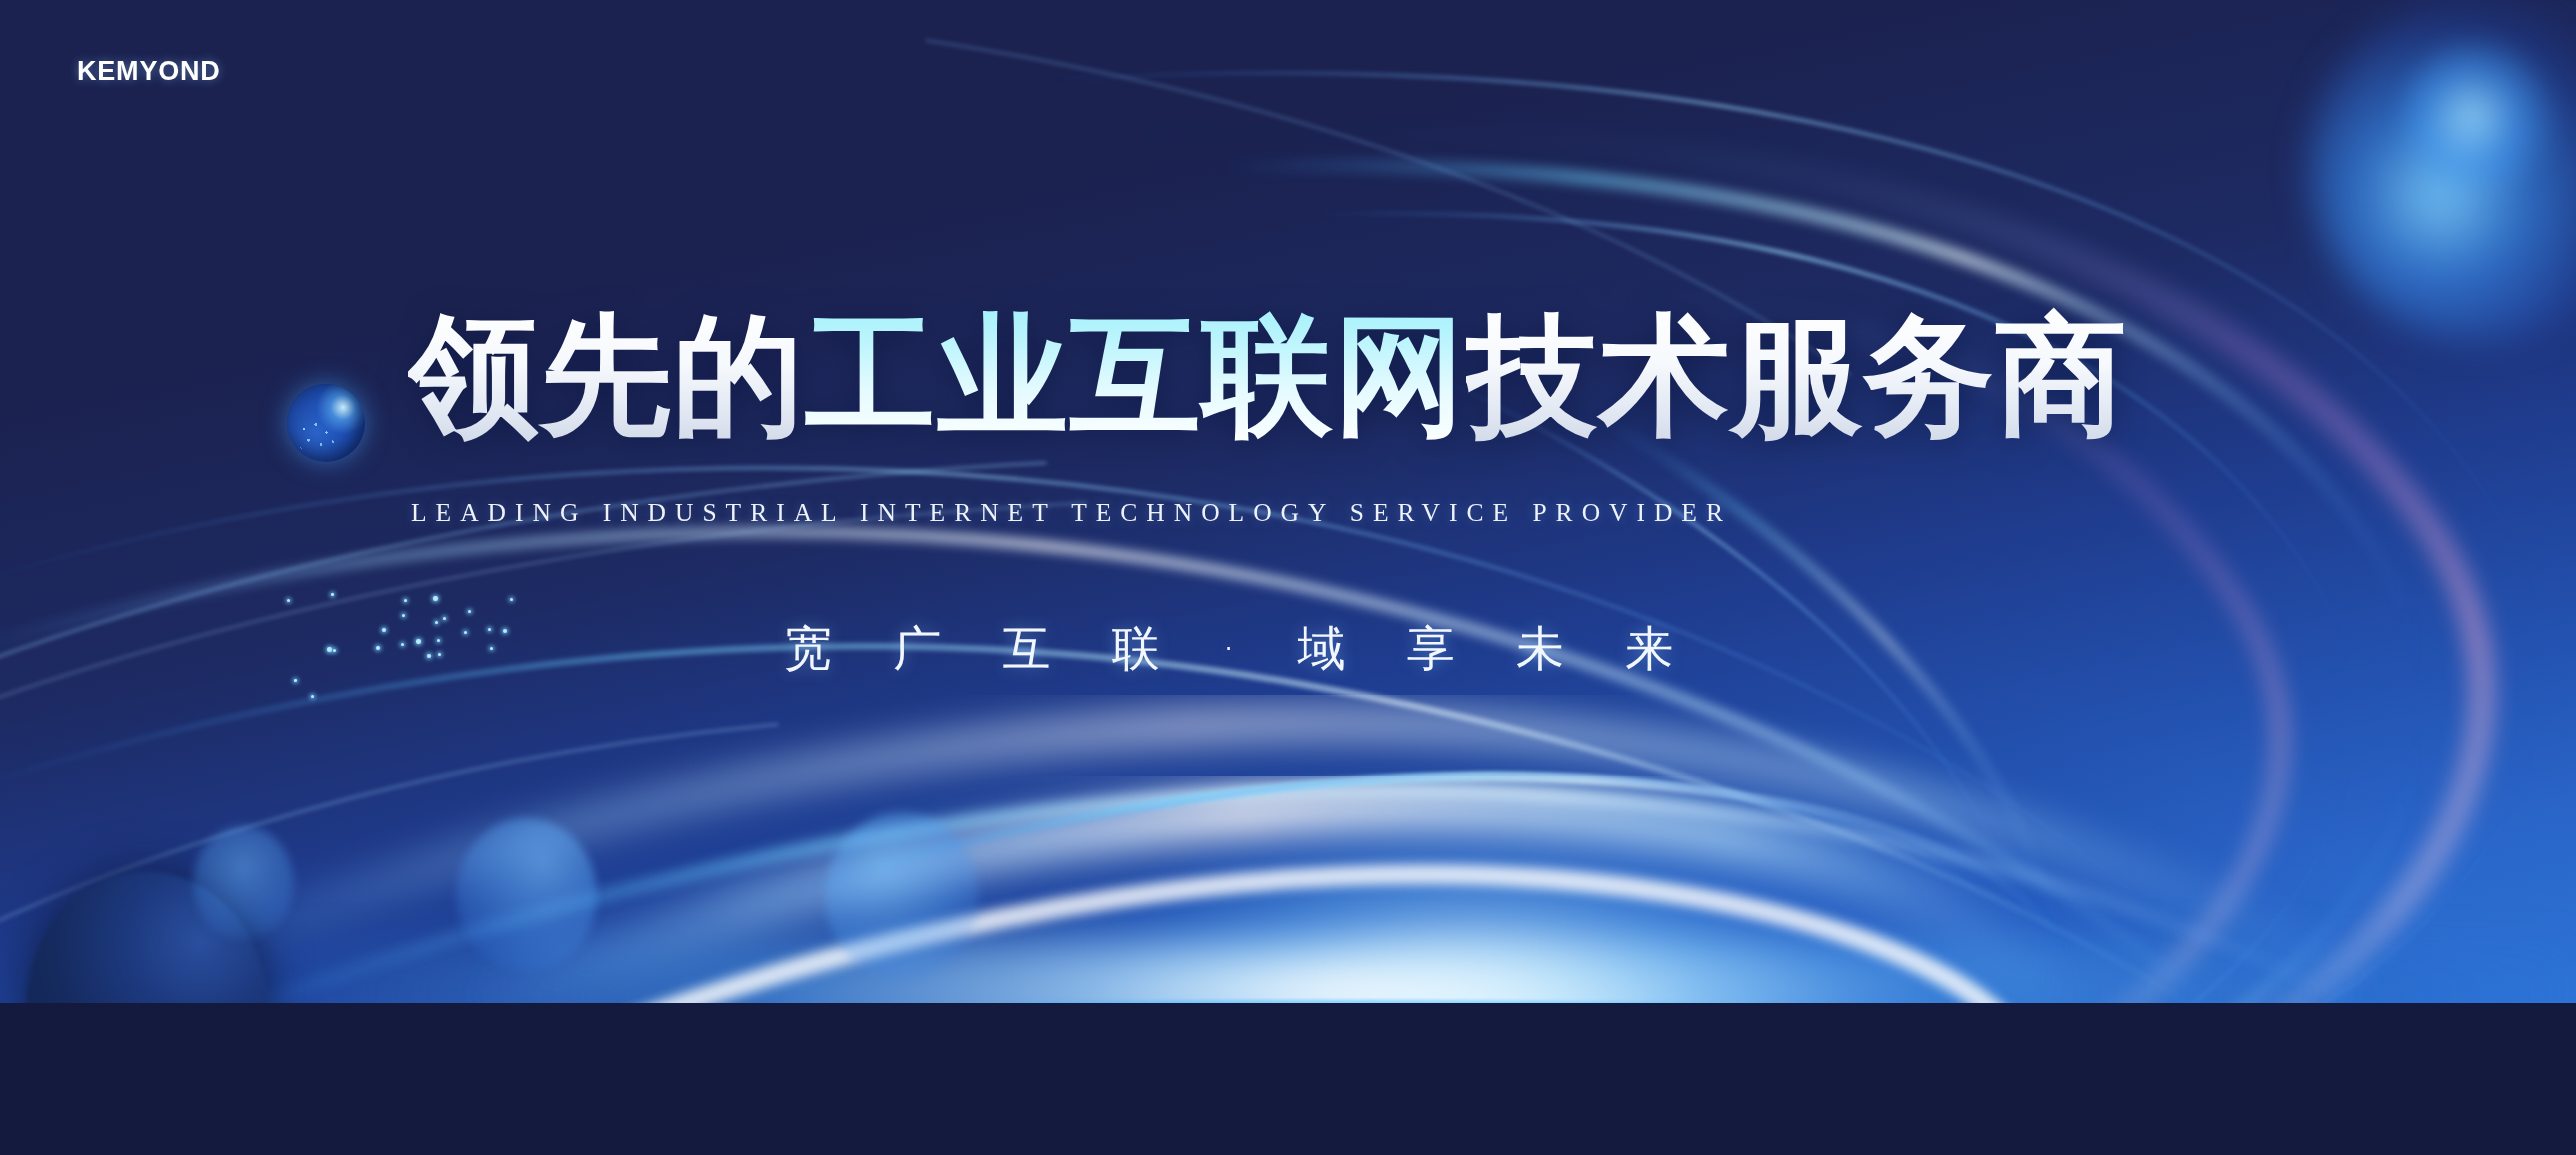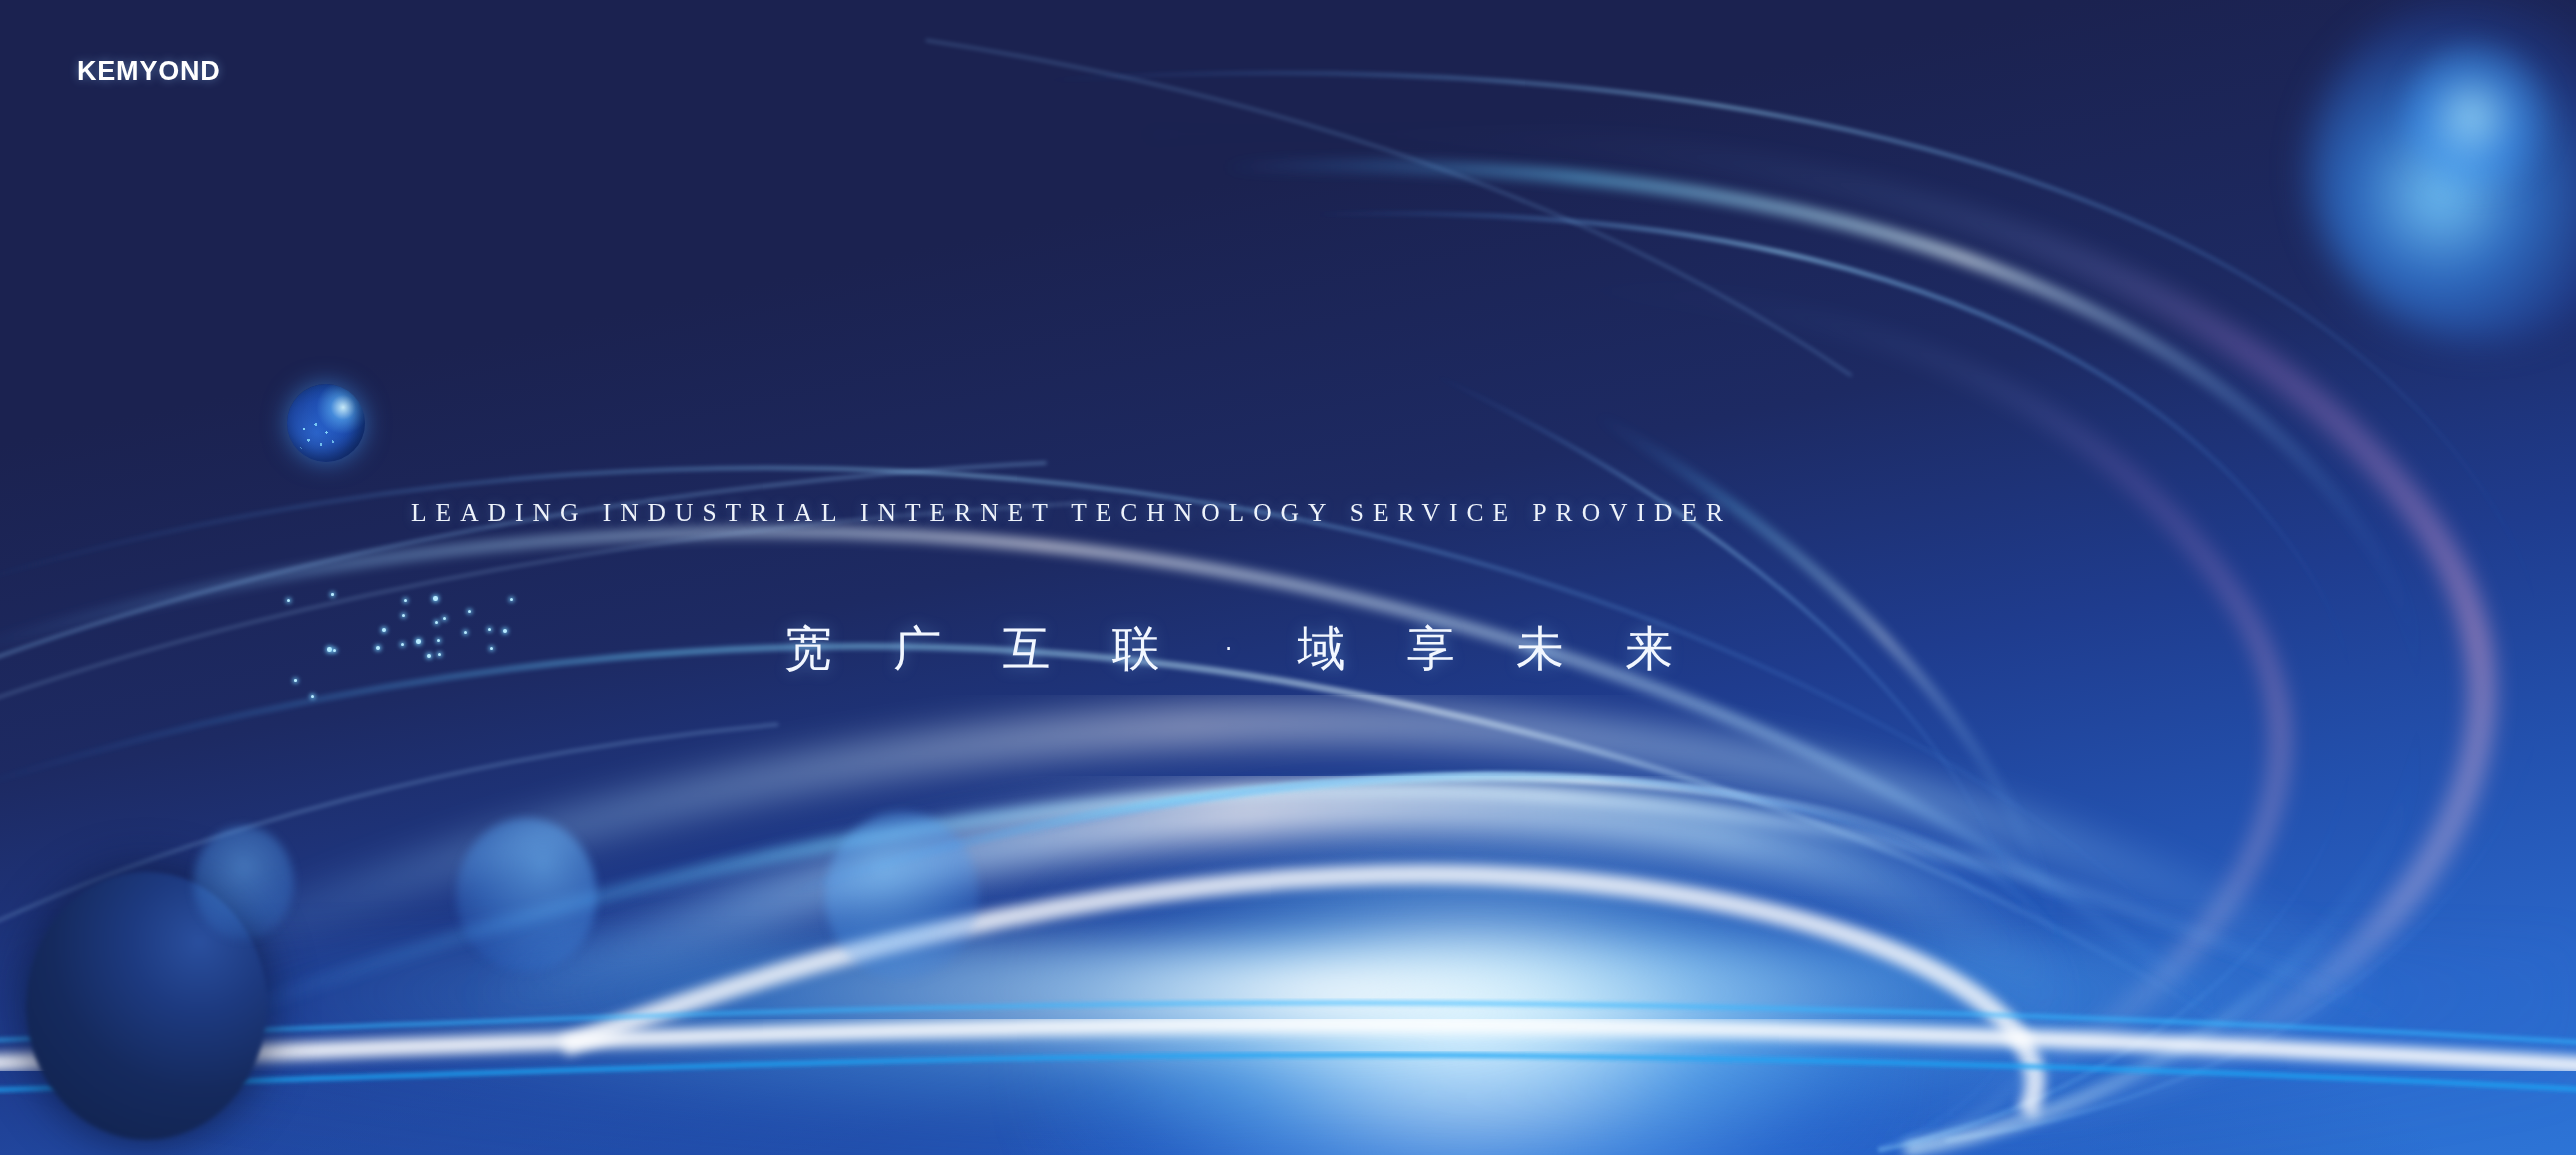--- a/index.html
+++ b/index.html
@@ -1,20 +1,20 @@
 <!DOCTYPE html>
 <html style="font-size:10.7px"><head>
 <meta charset="utf-8">
 <style>
   * { margin:0; padding:0; box-sizing:border-box; }
   html,body { width:2576px; height:1155px; overflow:hidden; background:#131a3d; }
 
   #stage {
     position:relative;
-    width:2576px; height:1155px;
+    width:2576px; height:1003px;
     overflow:hidden;
     font-family:"Liberation Sans", sans-serif;
     background:
       radial-gradient(ellipse 1006px 604px at 62% 120%,  rgba(60,150,245,0.95) 0%, rgba(40,105,215,0.55) 38%, rgba(30,60,150,0.0) 72%),
       radial-gradient(ellipse 1744px 1006px at 50% 135%, rgba(35,95,205,0.85) 0%, rgba(28,62,150,0.35) 48%, rgba(22,40,105,0.0) 78%),
       linear-gradient(168deg, #1b2250 0%, #1b2250 26%, #1d2a63 46%, #1f3c8e 62%, #2352b0 76%, #2a66c9 88%, #2d74d6 100%);
     text-align: right;
   }
 
   .layer { position:absolute; inset:0; pointer-events:none; }
@@ -245,19 +245,20 @@
     <div class="sp" style="left:490px;top:647px;width:3.4px;height:3.4px;"></div>
     <div class="sp" style="left:503px;top:629px;width:4px;height:4px;"></div>
     <div class="sp" style="left:510px;top:598px;width:3.4px;height:3.4px;"></div>
     <div class="sp" style="left:294px;top:679px;width:2.7px;height:2.7px;"></div>
     <div class="sp" style="left:287px;top:599px;width:3.4px;height:3.4px;"></div>
     <div class="sp" style="left:331px;top:593px;width:2.7px;height:2.7px;"></div>
   </div>
 
   <div class="logo">KEMYOND</div>
 
+  <div class="headline"><span class="hl-white">领先的</span><span class="hl-cyan">工业互联网</span><span class="hl-white">技术服务商</span></div>
 
   <div class="subtitle">LEADING INDUSTRIAL INTERNET TECHNOLOGY SERVICE PROVIDER</div>
 
   <div class="tagline">宽 广 互 联 · 域 享 未 来</div>
 
 </div>
 
 
 </body></html>

